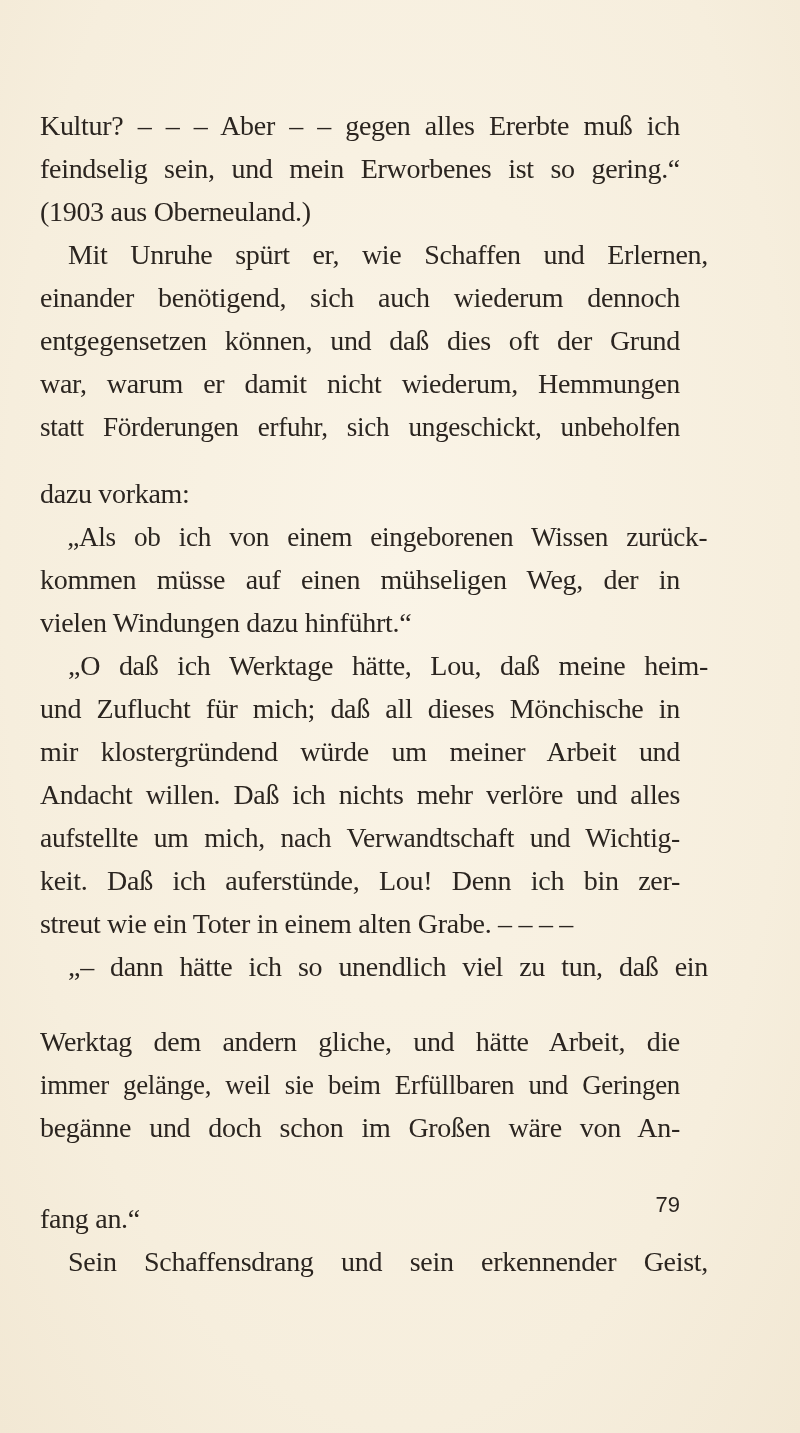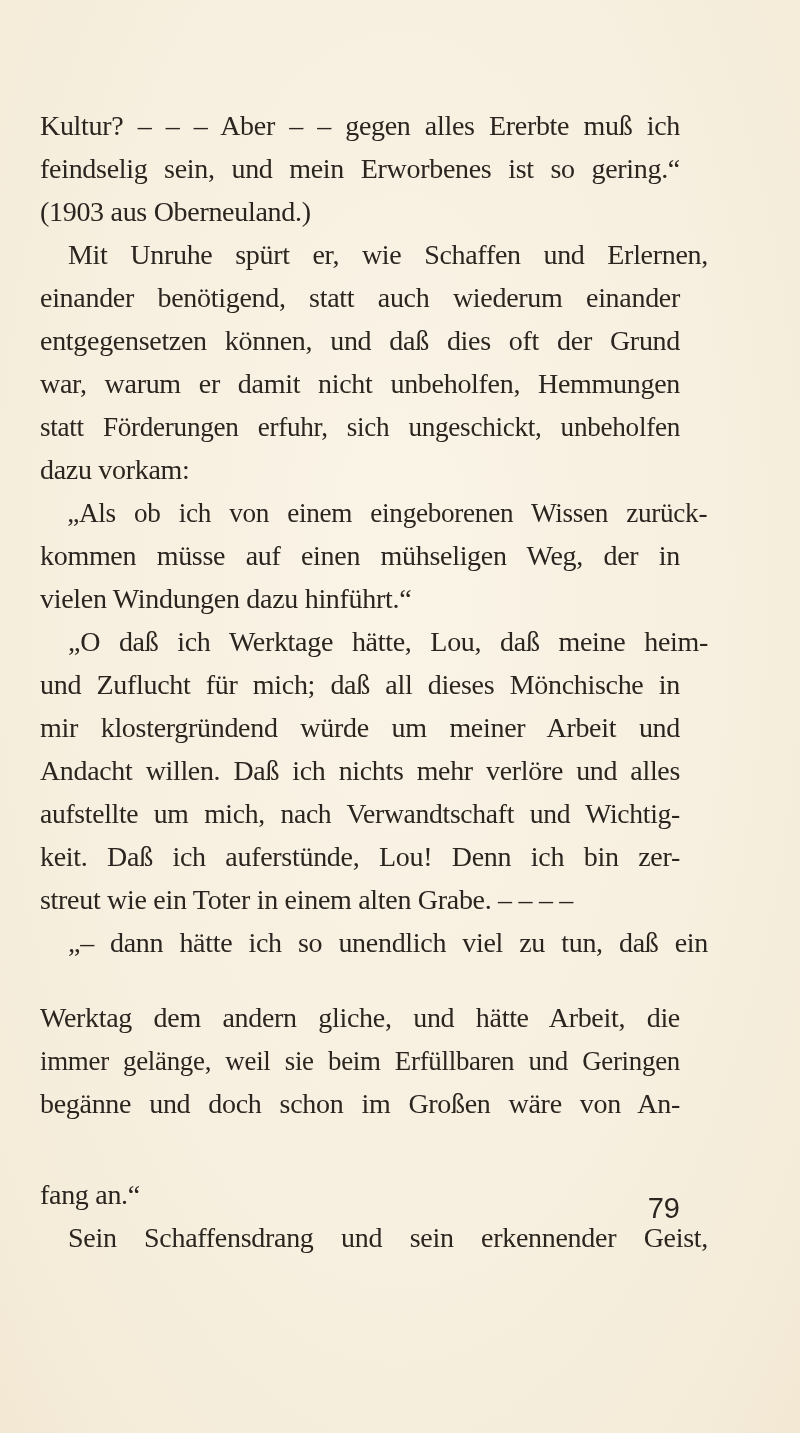--- a/index.html
+++ b/index.html
@@ -43,38 +43,38 @@
       text-align-last: left;
     }
     .line.indent {
       padding-left: 28px;
     }
     .page-number {
       position: absolute;
       top: 1192px;
       right: 120px;
       font-family: "Liberation Sans", "DejaVu Sans", sans-serif;
-      font-size: 29px;
+      font-size: 22px;
       color: #2b2520;
     }
   </style>
 </head>
 <body>
 
 <div class="page">
   <div class="text-block">
     <span class="line" style="width: 640px;">Kultur? – – – Aber – – gegen alles Ererbte muß ich</span>
     <span class="line" style="width: 640px;">feindselig sein, und mein Erworbenes ist so gering.“</span>
     <span class="line last" style="width: 640px;">(1903 aus Oberneuland.)</span>
     <span class="line indent" style="width: 640px;">Mit Unruhe spürt er, wie Schaffen und Erlernen,</span>
-    <span class="line" style="width: 640px;">einander benötigend, statt auch wiederum einander</span>
+    <span class="line" style="width: 640px;">einander benötigend, sich auch wiederum dennoch</span>
     <span class="line" style="width: 640px;">entgegensetzen können, und daß dies oft der Grund</span>
-    <span class="line" style="width: 640px;">war, warum er damit nicht unbeholfen, Hemmungen</span>
+    <span class="line" style="width: 640px;">war, warum er damit nicht wiederum, Hemmungen</span>
     <span class="line" style="width: 659.328px; transform: scaleX(0.970685);">statt Förderungen erfuhr, sich ungeschickt, unbeholfen</span>
-    <span class="line last" style="width: 640px;">dazu vorkam:</span>
+    <span class="line last" style="width: 640px; margin-top: 24px;">dazu vorkam:</span>
     <span class="line indent" style="width: 659.188px; transform: scaleX(0.970892);">„Als ob ich von einem eingeborenen Wissen zurück-</span>
     <span class="line" style="width: 640px;">kommen müsse auf einen mühseligen Weg, der in</span>
     <span class="line last" style="width: 640px;">vielen Windungen dazu hinführt.“</span>
     <span class="line indent" style="width: 640px;">„O daß ich Werktage hätte, Lou, daß meine heim-</span>
     <span class="line" style="width: 640px;">und Zuflucht für mich; daß all dieses Mönchische in</span>
     <span class="line" style="width: 640px;">mir klostergründend würde um meiner Arbeit und</span>
     <span class="line" style="width: 642.406px; transform: scaleX(0.996254);">Andacht willen. Daß ich nichts mehr verlöre und alles</span>
     <span class="line" style="width: 648.938px; transform: scaleX(0.986227);">aufstellte um mich, nach Verwandtschaft und Wichtig-</span>
     <span class="line" style="width: 640px;">keit. Daß ich auferstünde, Lou! Denn ich bin zer-</span>
     <span class="line last" style="width: 640px;">streut wie ein Toter in einem alten Grabe. – – – –</span>

